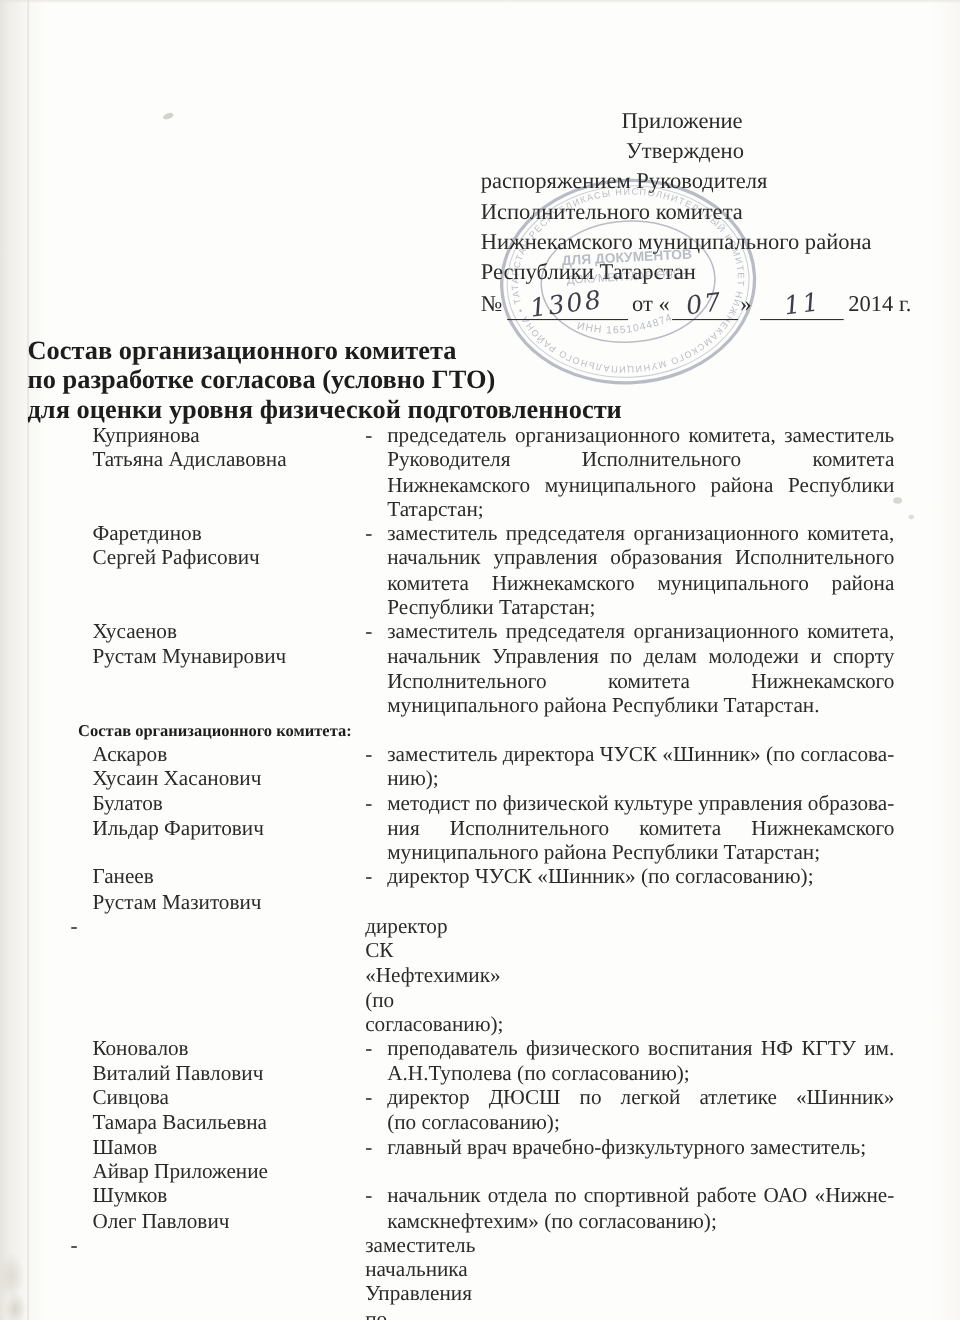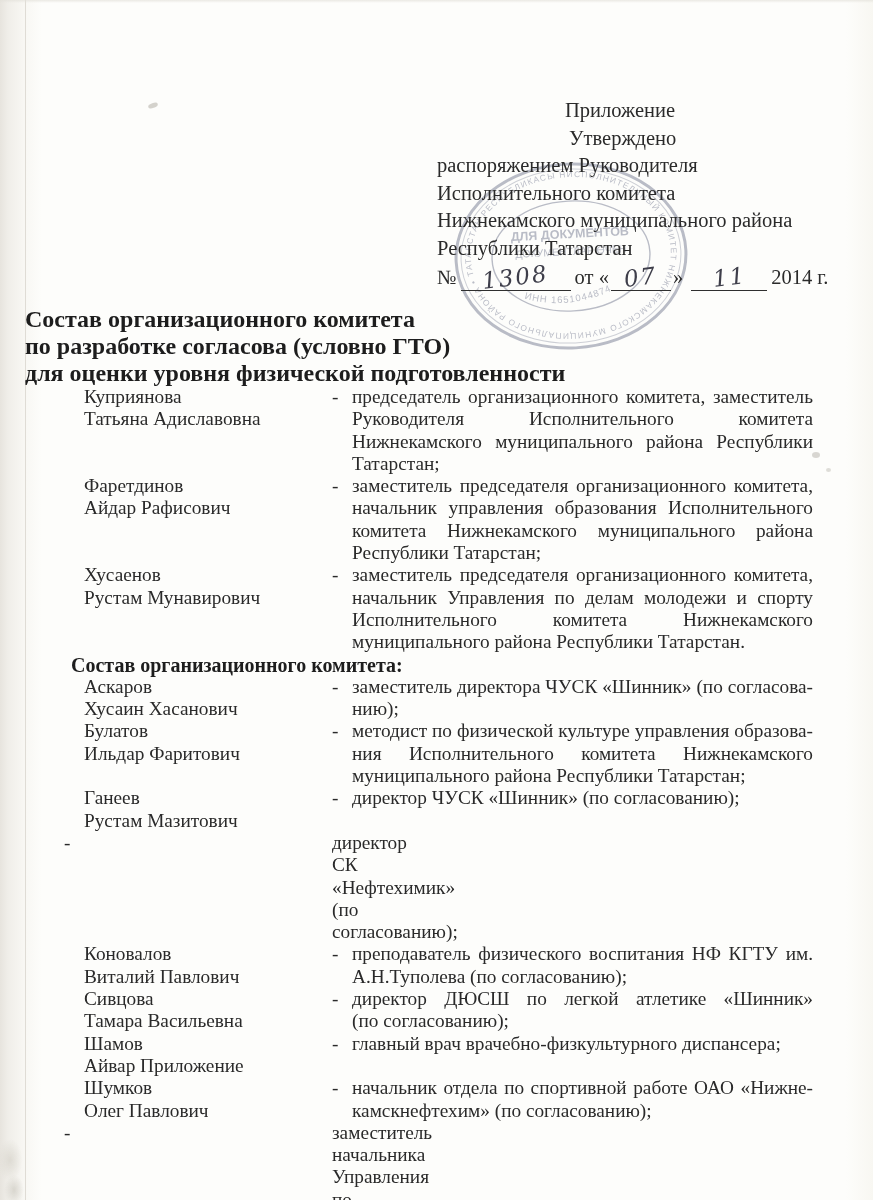--- a/index.html
+++ b/index.html
@@ -42,21 +42,21 @@
   
   .title-block{position:absolute;left:25px;top:306px;width:800px;z-index:2;text-align:left;
     font-weight:bold;font-size:24px;line-height:27.2px;color:#1d1d1d;}
 
   
   .body-block{position:absolute;left:64px;top:386px;width:749px;z-index:2;font-size:19.3px;line-height:22.3px;}
   .entry{display:grid;grid-template-columns:268px 20px 461px;}
   .name{white-space:pre-line;margin-left:20px;}
   .dash{text-align:left;}
   .role{text-align:justify;text-align-last:left;hyphens:manual;-webkit-hyphens:manual;}
-  .section-heading{font-weight:bold;font-size:20px;padding-left:7px;color:#1d1d1d;}
+  .section-heading{font-weight:bold;font-size:15px;padding-left:7px;color:#1d1d1d;}
 </style>
 </head>
 <body>
 
 <div class="page">
 
   <div class="crease"></div>
   <div class="top-edge"></div>
   <div class="blotch"></div>
   <div class="speck s1"></div>
@@ -104,21 +104,21 @@
   <div class="body-block">
 
     <div class="entry">
       <div class="name">Куприянова
 Татьяна Адиславовна</div>
       <div class="dash">-</div>
       <div class="role">председатель организационного комитета, заместитель Руководителя Исполнительного комитета Нижнекамско­го муниципального района Республики Татарстан;</div>
     </div>
     <div class="entry">
       <div class="name">Фаретдинов
-Айдар Рафисович</div>
+Сергей Рафисович</div>
       <div class="dash">-</div>
       <div class="role">заместитель председателя организационного комитета, начальник управления образования Исполнительного комитета Нижнекамского муниципального района Республики Татарстан;</div>
     </div>
     <div class="entry">
       <div class="name">Хусаенов
 Рустам Мунавирович</div>
       <div class="dash">-</div>
       <div class="role">заместитель председателя организационного комитета, начальник Управления по делам молодежи и спорту Исполнительного комитета Нижнекамского муниципаль­ного района Республики Татарстан.</div>
     </div>
 
@@ -155,21 +155,21 @@
     <div class="entry">
       <div class="name">Сивцова
 Тамара Васильевна</div>
       <div class="dash">-</div>
       <div class="role">директор ДЮСШ по легкой атлетике «Шинник» (по&nbsp;согласованию);</div>
     </div>
     <div class="entry">
       <div class="name">Шамов
 Айвар Приложение</div>
       <div class="dash">-</div>
-      <div class="role">главный врач врачебно-физкультурного диспансера;</div>
+      <div class="role">главный врач врачебно-физкультурного заместитель;</div>
     </div>
     <div class="entry">
       <div class="name">Шумков
 Олег Павлович</div>
       <div class="dash">-</div>
       <div class="role">начальник отдела по спортивной работе ОАО «Нижне­камскнефтехим» (по согласованию);</div>
     </div>
     <div class="entry">
       <div class="dash">-</div>
       <div class="role">заместитель начальника Управления по делам молодежи и спорту Исполнительного комитета Нижнекамского муниципального района Республики Татарстан.</div>

